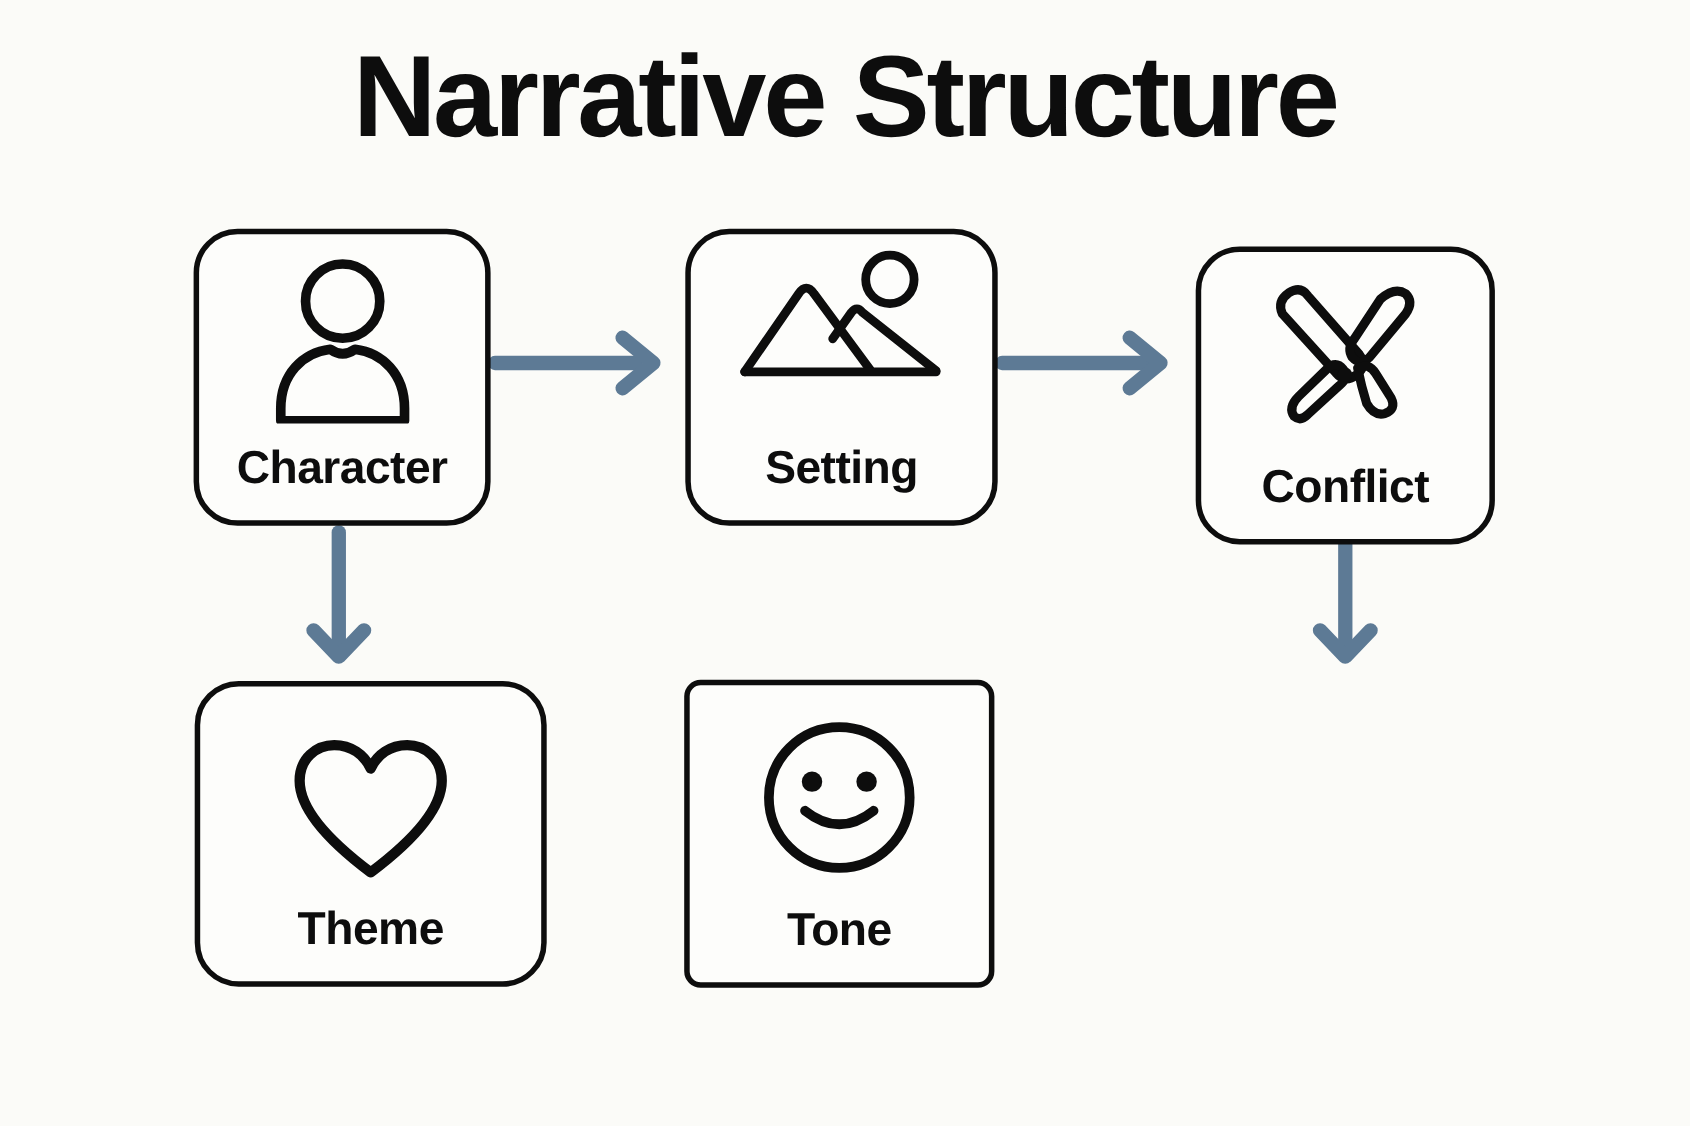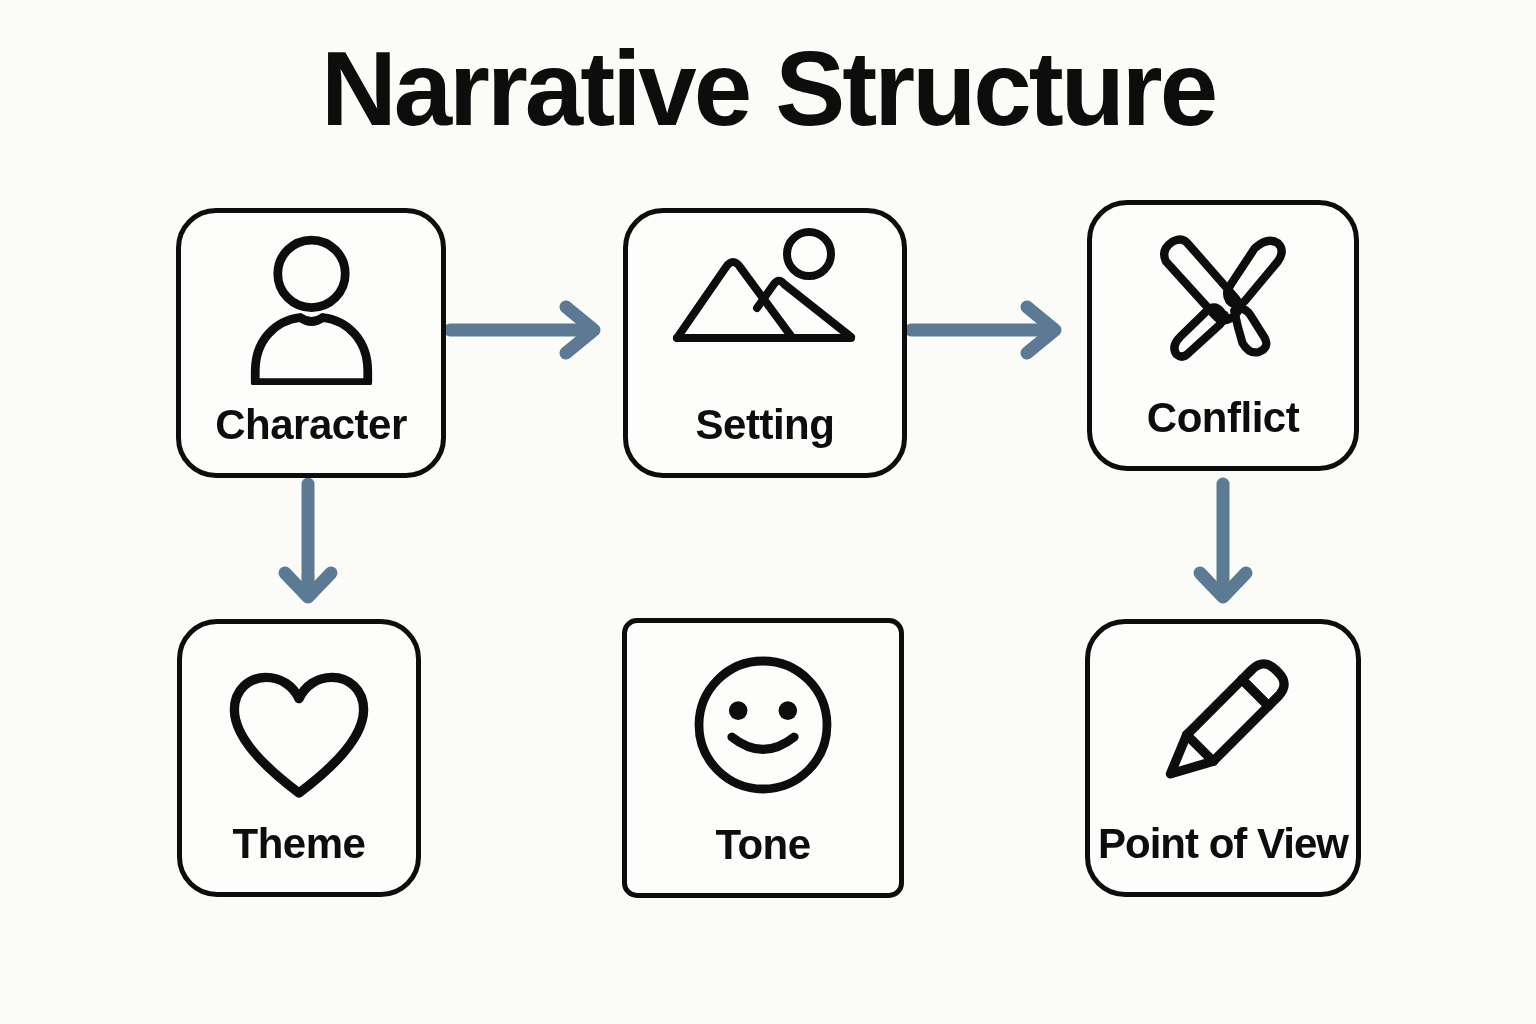--- a/index.html
+++ b/index.html
@@ -55,22 +55,22 @@
     font-size: 42px;
     font-weight: bold;
     letter-spacing: -0.5px;
     margin-bottom: 24px;
     white-space: nowrap;
     color: var(--text, #0d0d0d);
   }
   
   .node-character { left: 176px; top: 208px; width: 270px; height: 270px; }
   .node-setting   { left: 623px; top: 208px; width: 284px; height: 270px; gap: 44px; }
-  .node-conflict  { left: 1087px; top: 200px; width: 272px; height: 271px; }
-  .node-theme     { left: 177px; top: 619px; width: 244px; height: 278px; }
+  .node-conflict  { left: 1087px; top: 224px; width: 272px; height: 271px; }
+  .node-theme     { left: 177px; top: 619px; width: 320px; height: 278px; }
   .node-tone      { left: 622px; top: 618px; width: 282px; height: 280px; border-radius: 15px; }
   .node-pov       { left: 1085px; top: 619px; width: 276px; height: 278px; }
 
   .node-pov .node-label { letter-spacing: -1px; }
 
   .icon-stroke {
     stroke: var(--box_border, #0d0d0d);
     fill: none;
     stroke-linecap: round;
     stroke-linejoin: round;
@@ -168,29 +168,14 @@
       <svg width="160" height="160" viewBox="0 0 100 100">
         <circle class="icon-stroke" cx="50" cy="50" r="40" stroke-width="5.5"></circle>
         <circle class="icon-fill" cx="34.5" cy="41" r="5.8"></circle>
         <circle class="icon-fill" cx="65.5" cy="41" r="5.8"></circle>
         <path class="icon-stroke" stroke-width="5.5" d="M30.5 57.5 Q50 73 69.5 57.5"></path>
       </svg>
     </div>
     <div class="node-label">Tone</div>
   </div>
 
-  <div class="node node-pov">
-    <div class="icon-wrap">
-      <svg width="170" height="170" viewBox="0 0 100 100">
-        <g transform="translate(52,48) rotate(45)" class="icon-stroke" stroke-width="5.5">
-          <path d="M-11 -24 L-11 -32 Q-11 -42 -1 -42 L1 -42 Q11 -42 11 -32 L11 -24 Z"></path>
-          <path d="M-11 -24 L11 -24"></path>
-          <path d="M-11 -24 L-11 22"></path>
-          <path d="M11 -24 L11 22"></path>
-          <path d="M-11 22 L11 22"></path>
-          <path d="M-11 22 L-1.5 45 L11 22"></path>
-        </g>
-      </svg>
-    </div>
-    <div class="node-label">Point of View</div>
-  </div>
 
 </div>
 
 </body></html>

